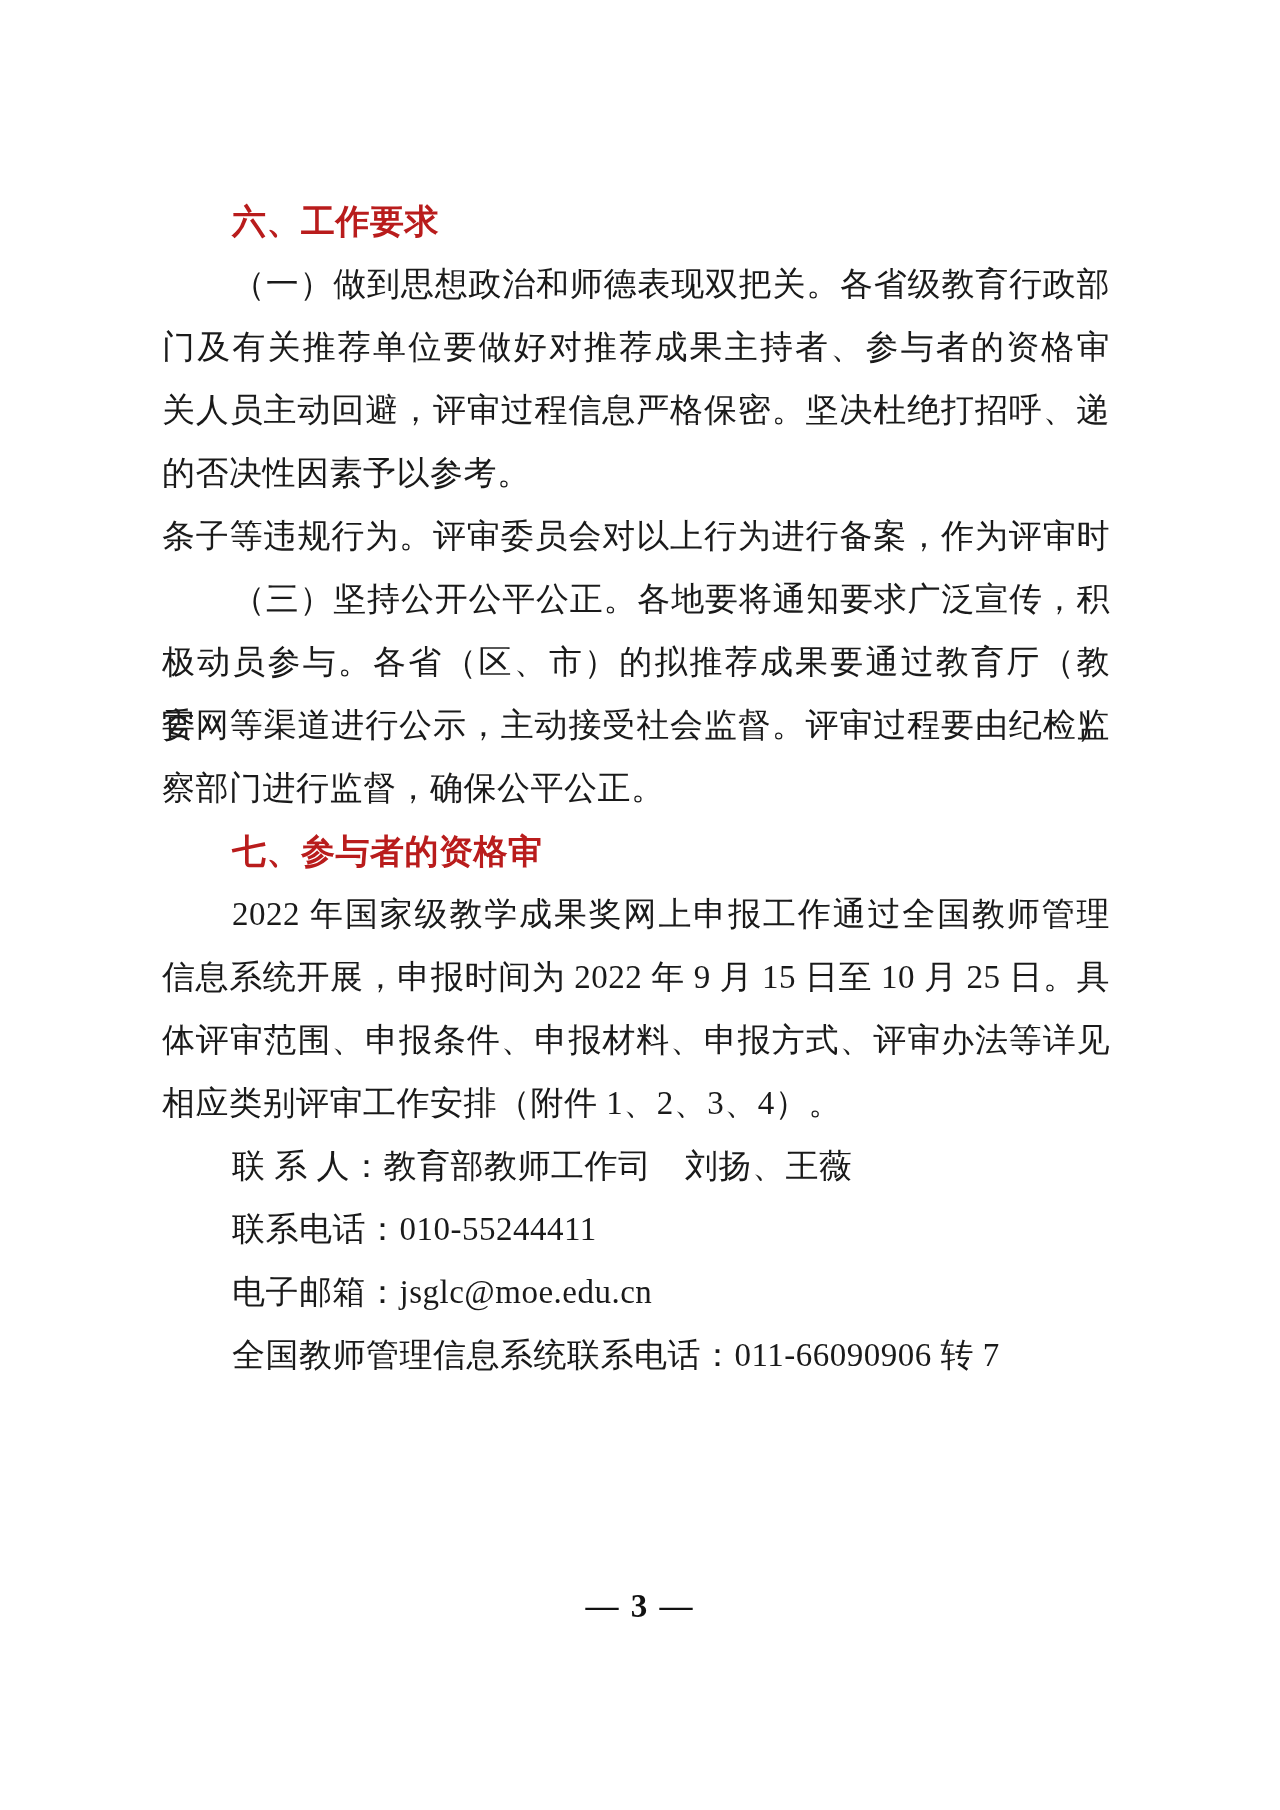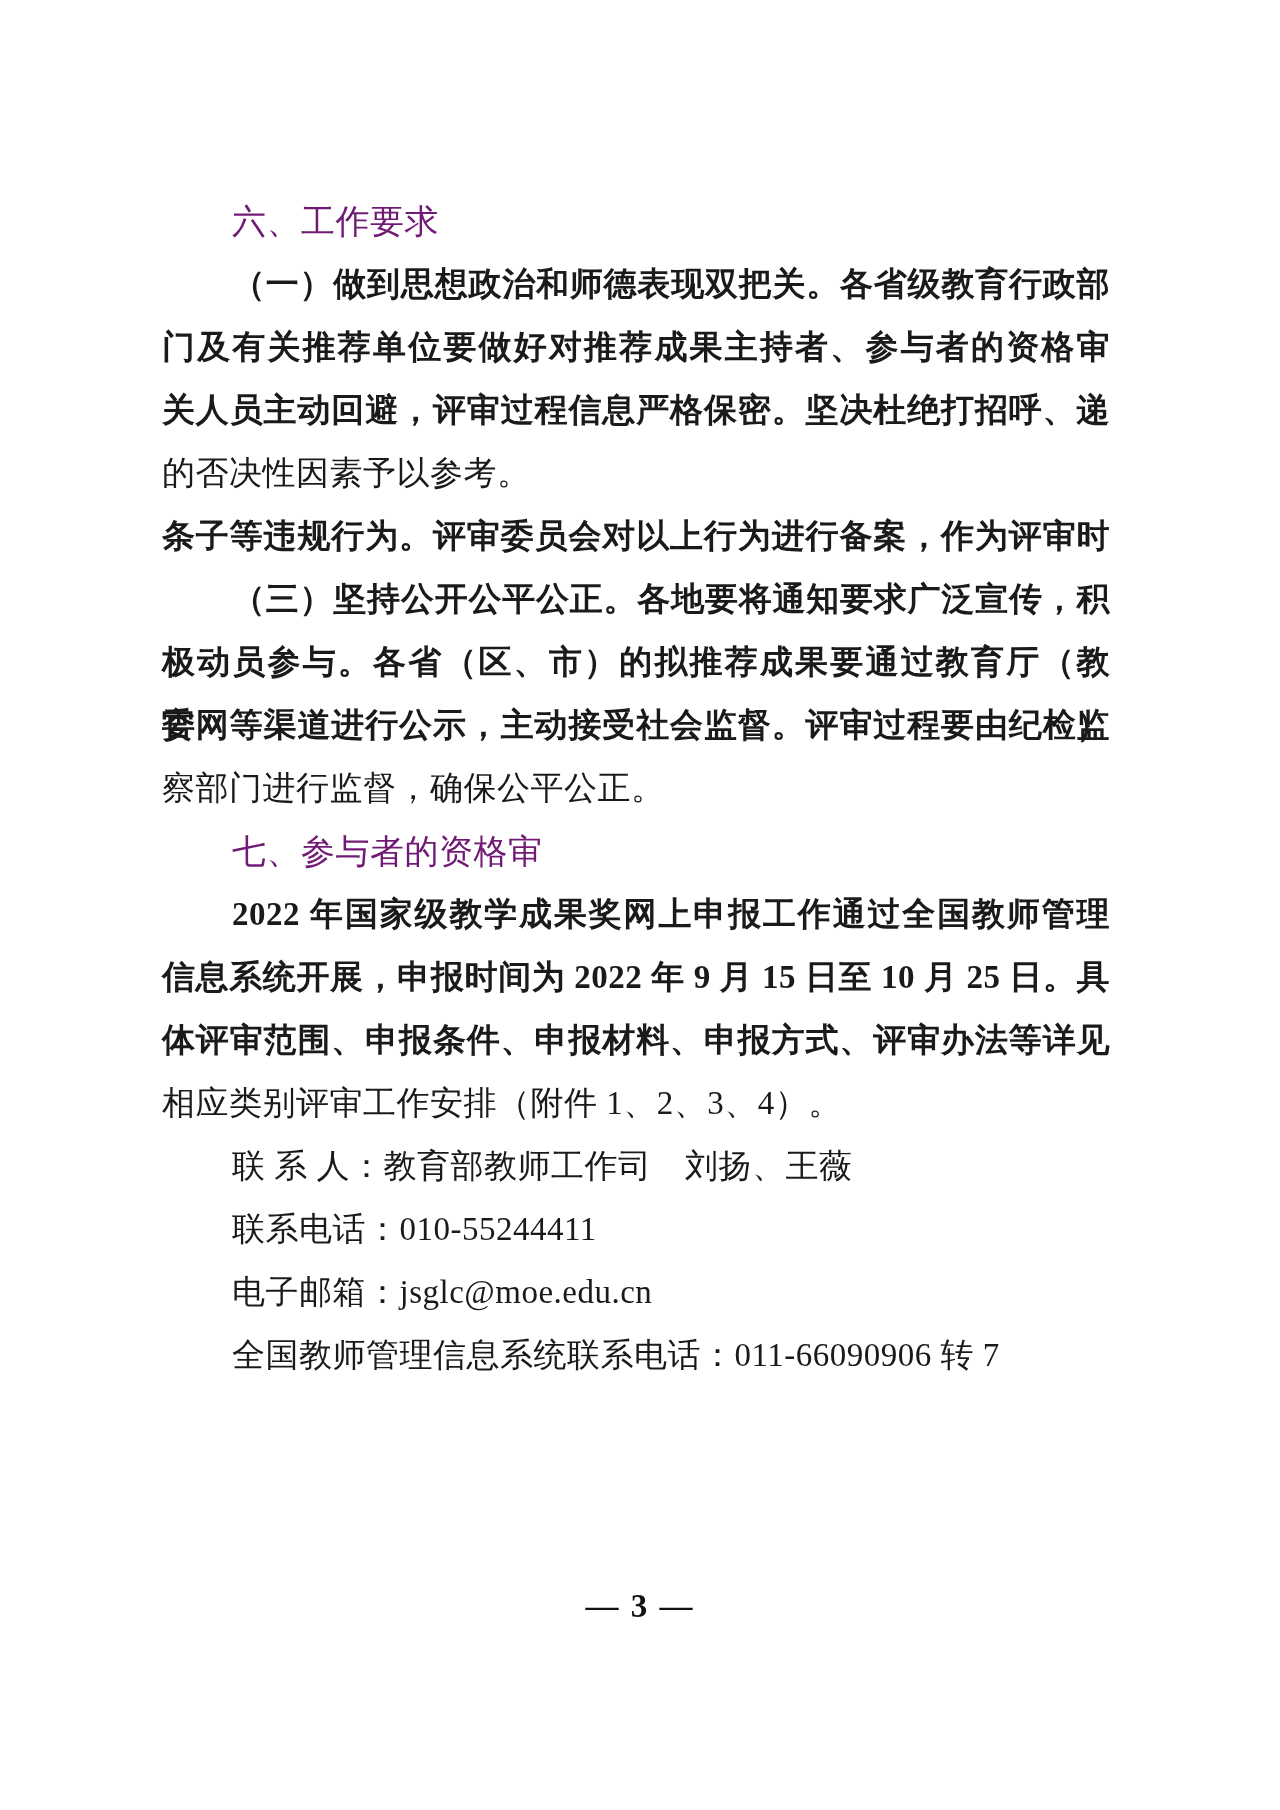--- a/index.html
+++ b/index.html
@@ -27,32 +27,31 @@
     line-height: 63px;
     height: 63px;
     letter-spacing: 0.5px;
     white-space: normal;
   }
   
   .jfull {
     text-align: justify;
     text-align-last: justify;
     text-justify: inter-character;
-    font-weight: bold;
   }
   
   .ind {
     text-indent: 70px;
   }
   
   .heading {
     font-family: "Liberation Sans", "DejaVu Sans", sans-serif;
-    font-weight: 400;
+    font-weight: 700;
     font-size: 34px;
-    color: #701a75;
+    color: #b91c1c;
   }
   .footer {
     position: absolute;
     top: 1588px;
     left: 0;
     width: 1280px;
     text-align: center;
     font-size: 33px;
     font-weight: 700;
     color: #111111;

